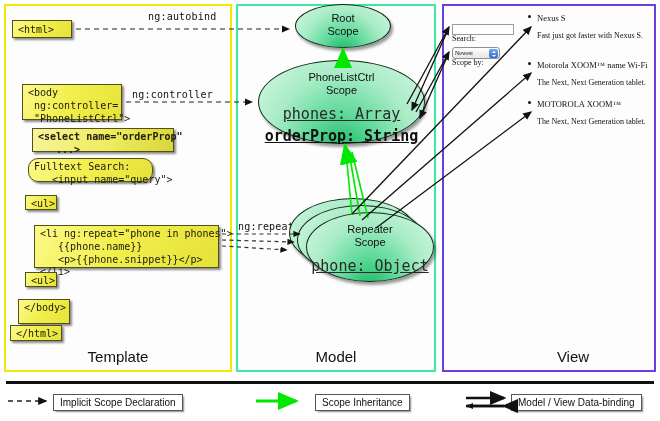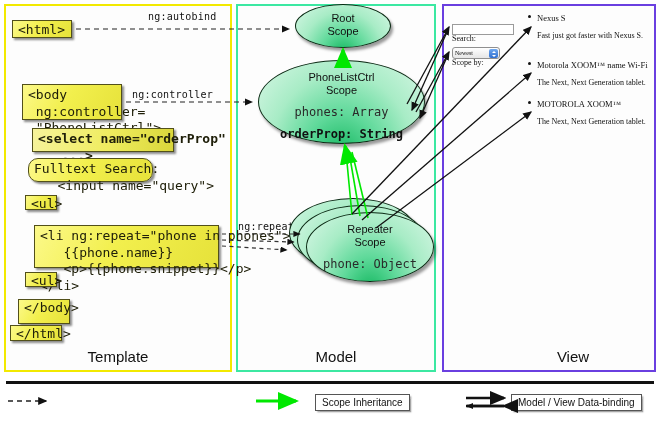--- a/index.html
+++ b/index.html
@@ -15,34 +15,34 @@
 
   .collabel{position:absolute;font-size:15px;color:#111;text-align:center;
             font-family:"Liberation Sans", sans-serif;}
 
   
   .ybox{position:absolute;box-sizing:border-box;
         border:1px solid #52501a;
         background:linear-gradient(120deg,#fcf98a 0%,#f2ef4d 45%,#e6e23a 100%);
         box-shadow:2px 2px 2px rgba(0,0,0,.45);
         font-family:"DejaVu Sans Mono", monospace;
-        font-size:13px;color:#20200a;line-height:1.28;
+        font-size:10px;color:#20200a;line-height:1.28;
         padding:2px 5px 2px 5px;white-space:pre;}
   .ybox.b{font-weight:bold;}
   .ybox.grad2{background:linear-gradient(100deg,#f6f39b 0%,#efec5e 55%,#d9d63a 100%);}
 
   
   .ell{position:absolute;border-radius:50%;
        border:1.6px solid #0b2a14;
        background:radial-gradient(ellipse at 50% 118%, #0fb55c 0%, #5fd99a 32%, #a8ecc6 62%, #d8f7e6 100%);
        box-shadow:2px 3px 3px rgba(0,0,0,.40);
        box-sizing:border-box;}
   .ell .t{position:absolute;left:0;right:0;text-align:center;color:#101010;}
   .ell .title{font-family:"Liberation Sans", sans-serif;font-size:11px;line-height:1.18;}
-  .ell .mono{font-family:"DejaVu Sans Mono", monospace;font-size:12px;line-height:1.22;color:#2a2a2a;}
+  .ell .mono{font-family:"DejaVu Sans Mono", monospace;font-size:15px;line-height:1.22;color:#2a2a2a;text-decoration:underline;}
   .ell .mono.bold{font-weight:bold;color:#101010;}
 
   
   .vlabel{position:absolute;font-family:"Liberation Serif", serif;font-size:8px;color:#111;margin-top:20px;}
   .vinput{position:absolute;box-sizing:border-box;border:1px solid #9b9b9b;background:#fff;}
   .vselect{position:absolute;box-sizing:border-box;border:1px solid #8f8f8f;
            background:linear-gradient(#ffffff,#e6e6e6);border-radius:3px;
            font-family:"Liberation Serif", serif;font-size:6px;color:#111;
            padding:0 2px;line-height:10px;}
   .vselect .arrowbox{position:absolute;right:1px;top:1px;width:9px;height:9px;border-radius:2px;
@@ -150,20 +150,21 @@
     <span class="bullet"></span>
     <div class="vname">MOTOROLA XOOM™</div>
     <div class="vsnip" style="margin-top:8px;">The Next, Next Generation tablet.</div>
   </div>
 
   <div class="collabel" style="left:4px;top:348px;width:228px;">Template</div>
   <div class="collabel" style="left:236px;top:348px;width:200px;">Model</div>
   <div class="collabel" style="left:442px;top:348px;width:214px;margin-left:24px;">View</div>
 
   <div class="legrule"></div>
+  <div class="legbox" style="left:53px;top:394px;">Implicit Scope Declaration</div>
   <div class="legbox" style="left:315px;top:394px;">Scope Inheritance</div>
   <div class="legbox" style="left:511px;top:394px;">Model / View Data-binding</div>
 
   <svg class="ov" viewBox="0 0 660 421">
     <defs>
       <marker id="ahBlack" markerWidth="7" markerHeight="7" refX="6" refY="3" orient="auto">
         <path d="M0,0 L7,3 L0,6 z" fill="#111"></path>
       </marker>
       <marker id="ahBlackSm" markerWidth="6" markerHeight="6" refX="5.5" refY="2.6" orient="auto">
         <path d="M0,0 L6,2.6 L0,5.2 z" fill="#111"></path>

